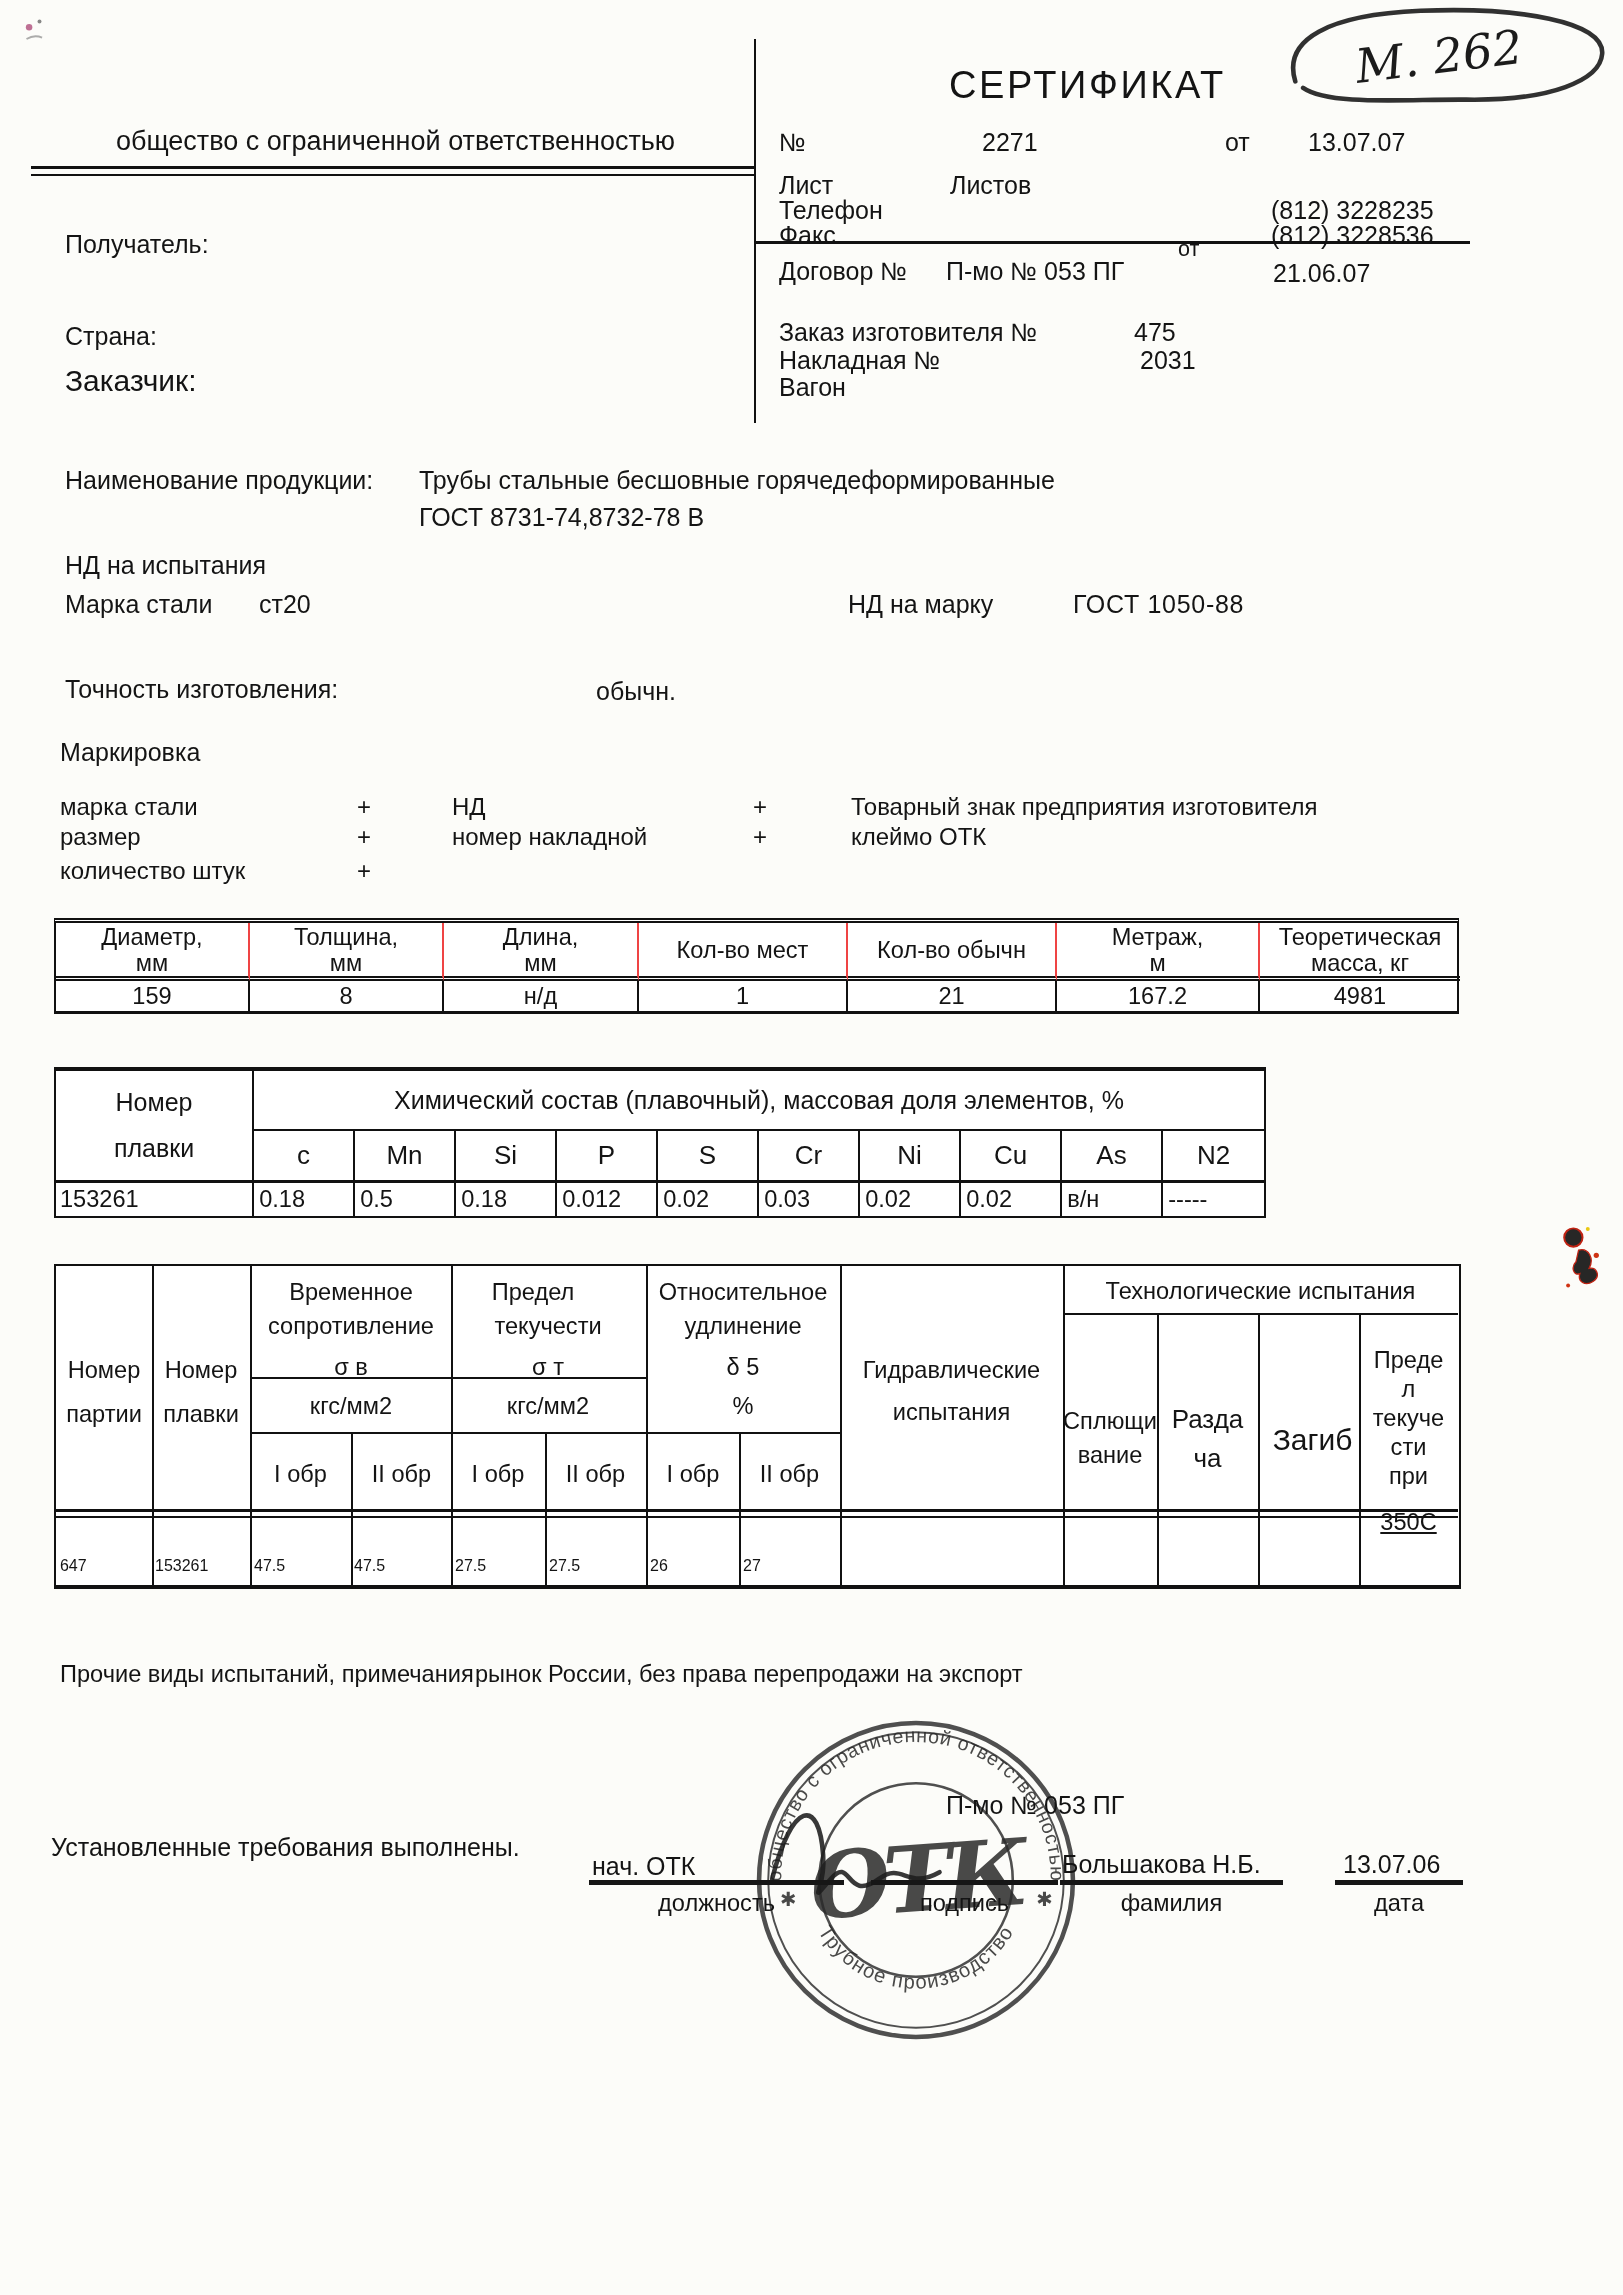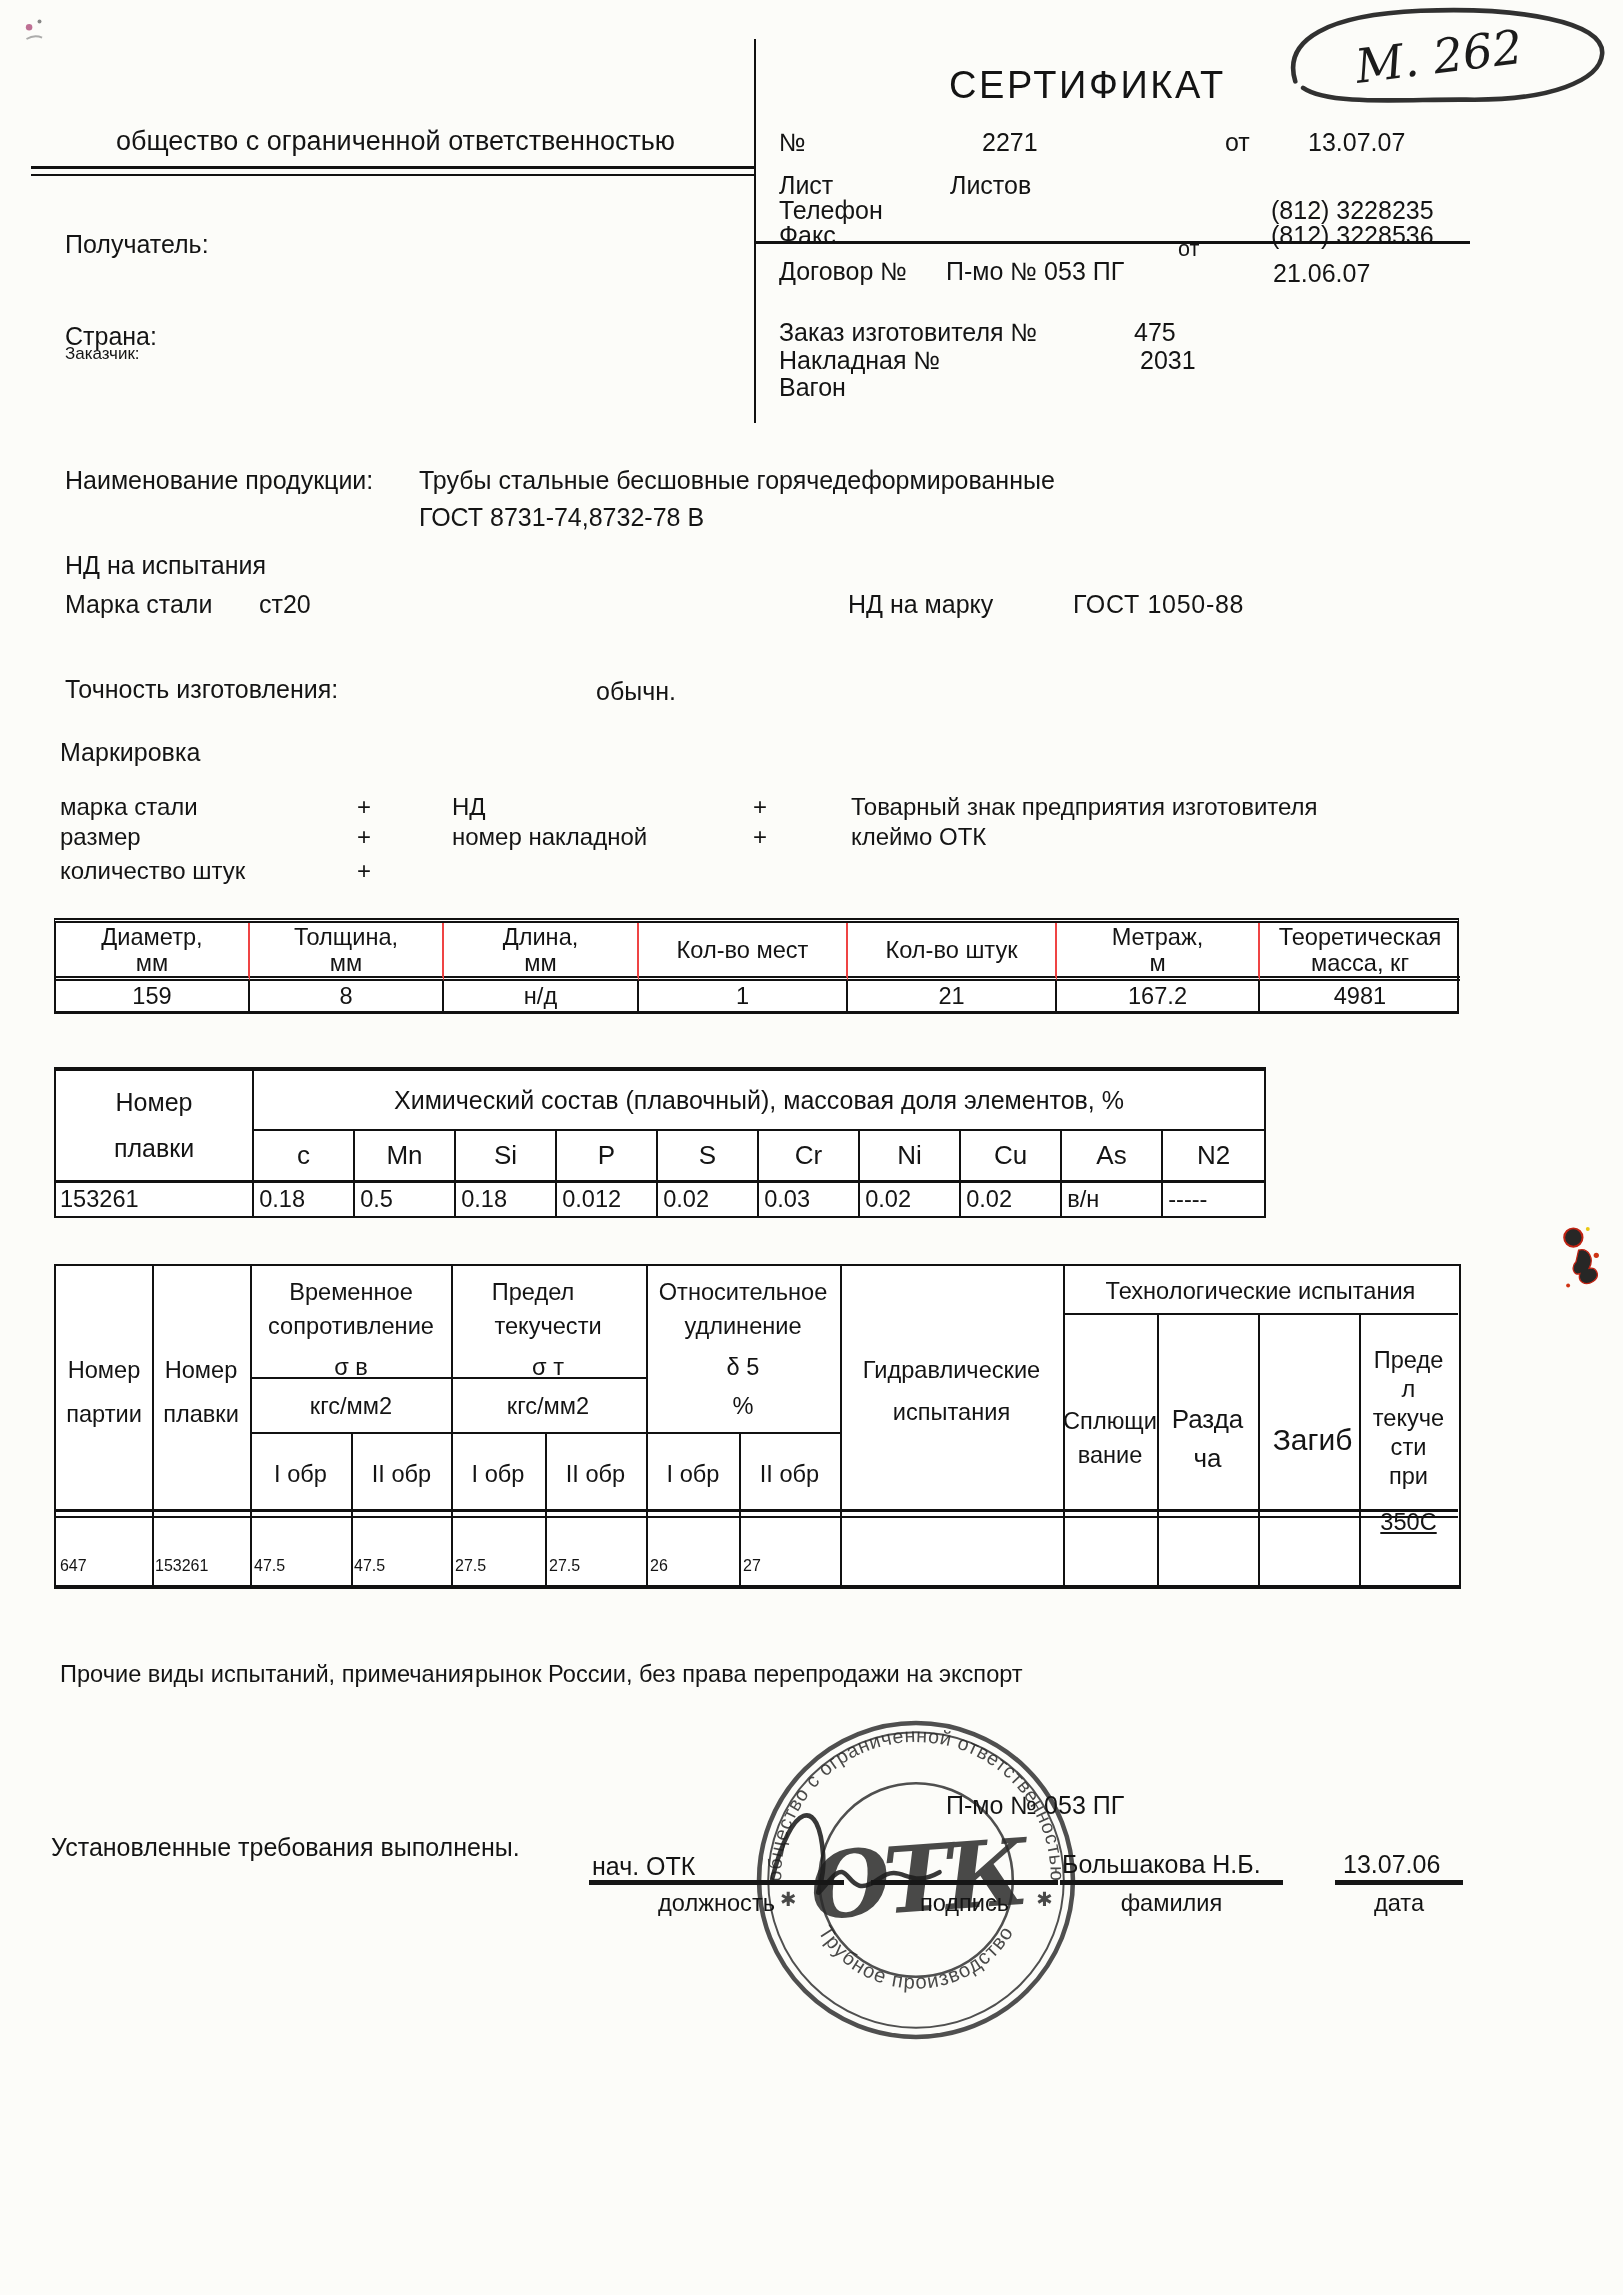--- a/index.html
+++ b/index.html
@@ -55,21 +55,21 @@
 </style>
 </head>
 <body>
 
 <div class="page">
 
   <div class="ab ctr" style="left:39px;top:126px;width:713px;font-size:27px;">общество с ограниченной ответственностью</div>
   <div class="dblrule" style="left:31px;top:166px;width:724px;"></div>
   <div class="ab" style="left:65px;top:230px;font-size:25px;">Получатель:</div>
   <div class="ab" style="left:65px;top:322px;font-size:25px;">Страна:</div>
-  <div class="ab" style="left:65px;top:344px;font-size:17px;">Заказчик:</div>
+  <div class="ab" style="left:65px;top:364px;font-size:30px;">Заказчик:</div>
 
   <div class="vline" style="left:754px;top:39px;height:384px;"></div>
 
   <div class="ab" style="left:949px;top:64px;font-size:38px;letter-spacing:2.6px;">СЕРТИФИКАТ</div>
 
   <svg class="ab" style="left:1270px;top:3.3px;" width="347" height="111" viewBox="0 0 530 170">
     <path d="M 38 120 C 18 55 90 18 230 12 C 380 6 512 28 508 78 C 505 118 430 150 300 148 C 210 147 90 158 50 130" fill="none" stroke="#1b1b1b" stroke-width="7" stroke-linecap="round" opacity="0.9"></path>
     <text x="130" y="108" font-family="DejaVu Serif, serif" font-style="italic" font-size="72" fill="#1b1b1b" transform="rotate(-7 250 85)">М. 262</text>
   </svg>
 
@@ -136,21 +136,21 @@
       </div>
     <div class="h">
       <div>Длина,</div>
         <div>мм</div>
       </div>
     <div class="h">
       <div>Кол-во мест</div>
         <div></div>
       </div>
     <div class="h">
-      <div>Кол-во штук</div>
+      <div>Кол-во обычн</div>
         <div></div>
       </div>
     <div class="h">
       <div>Метраж,</div>
         <div>м</div>
       </div>
     <div class="h last">
       <div>Теоретическая</div>
         <div>масса, кг</div>
       </div>

